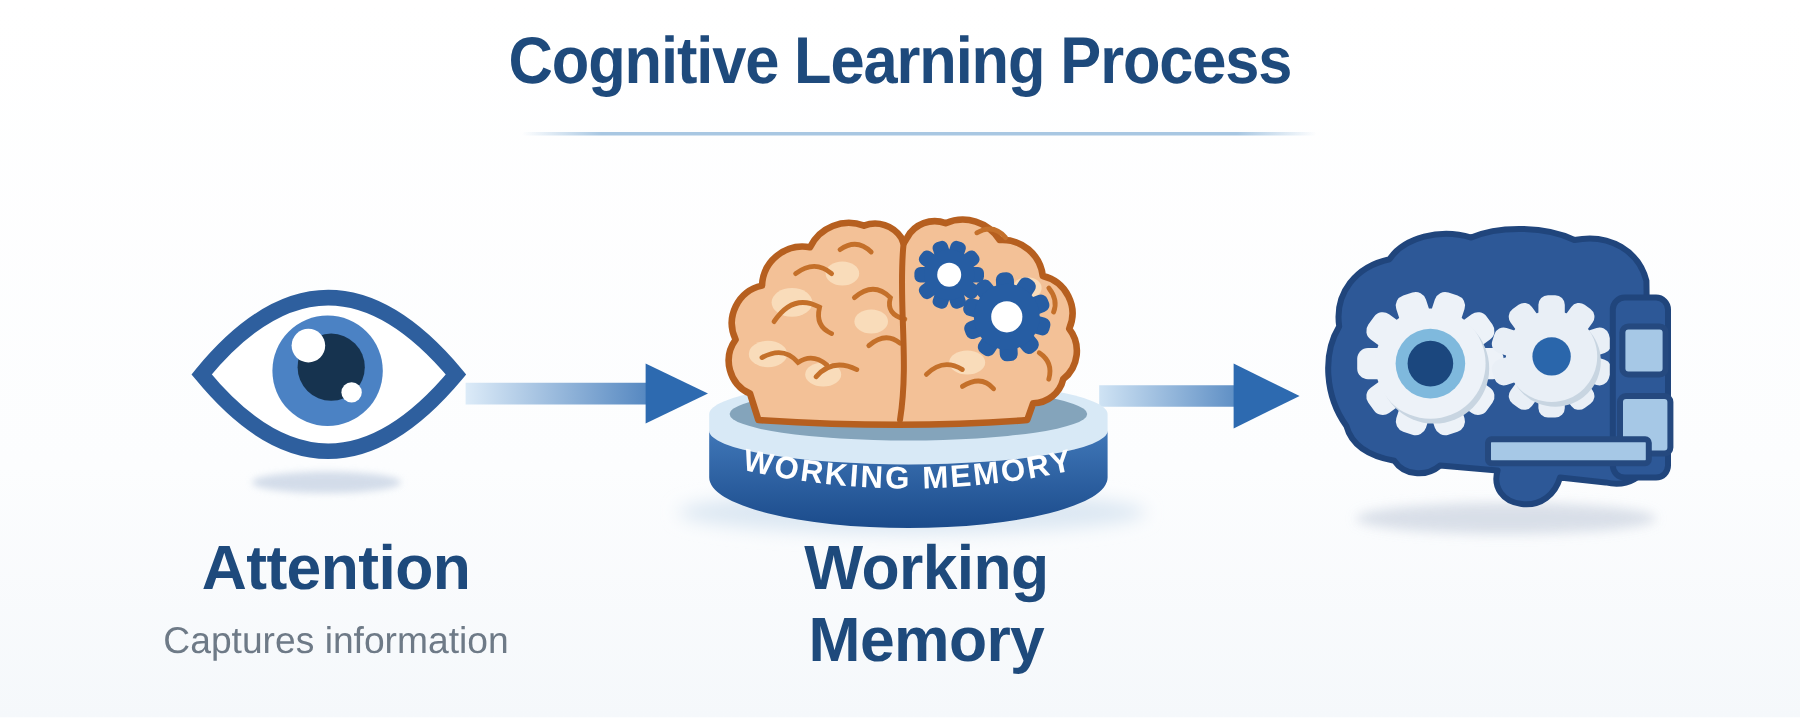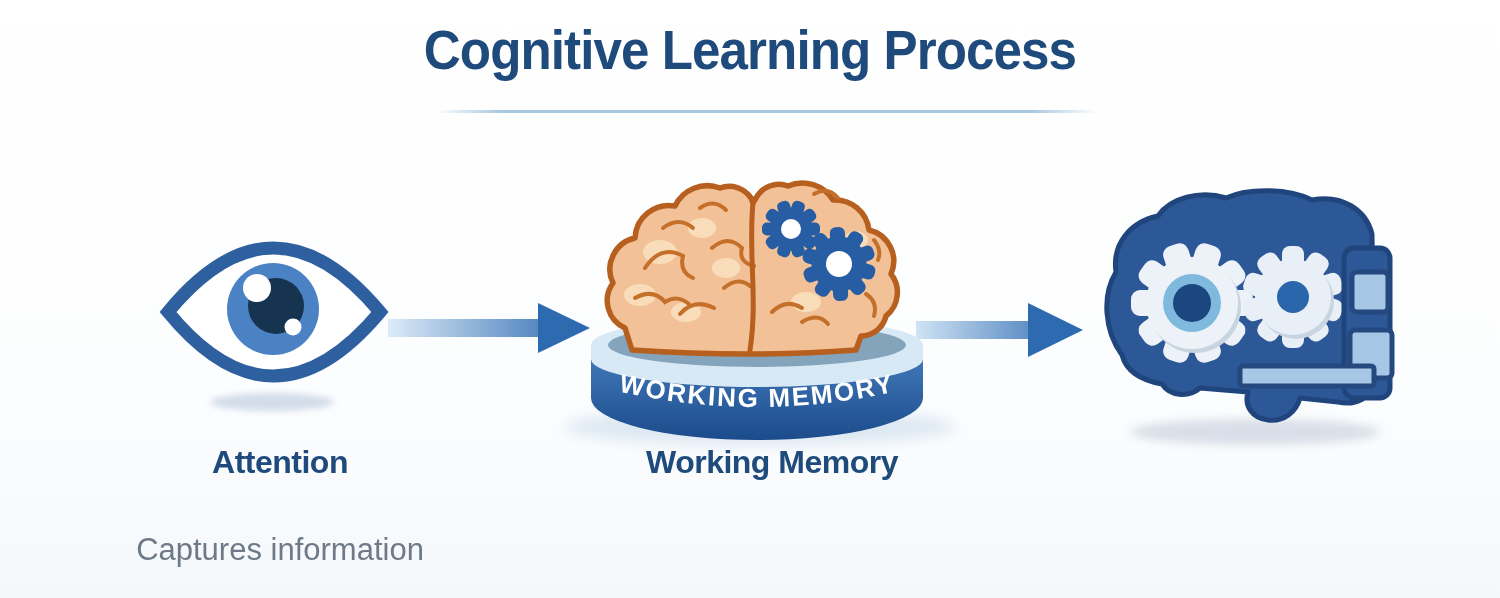--- a/index.html
+++ b/index.html
@@ -12,24 +12,24 @@
     position:absolute; left:0; top:18px; width:100%; text-align:center;
     font-size:55px; font-weight:700; color:#1e4a7c; letter-spacing:-1px;
     transform:scaleX(.93); transform-origin:50% 50%;
   }
   .title-underline {
     position:absolute; left:435px; top:110px; width:662px; height:3px; border-radius:2px;
     background:linear-gradient(90deg, rgba(168,199,226,0) 0%, #a8c7e2 10%, #a8c7e2 90%, rgba(168,199,226,0) 100%);
   }
   .stage-label {
     position:absolute; top:444px; text-align:center;
-    font-size:32px; font-weight:700; color:#1e4a7c; letter-spacing:-.5px;
+    font-size:52px; font-weight:700; color:#1e4a7c; letter-spacing:-.5px;
   }
   .stage-desc {
-    position:absolute; top:532px; text-align:center;
+    position:absolute; top:516px; text-align:center;
     font-size:31px; font-weight:400; color:#6e7a87;
   }
   .s1 { left:105px;  width:350px; }
   .s2 { left:592px;  width:360px; }
   .s3 { left:1053px; width:410px; }
   svg.art { position:absolute; left:0; top:0; }
   .band-text { font-family:"Liberation Sans", sans-serif; font-size:26px; font-weight:700; fill:#ffffff; letter-spacing:2px; }
 </style>
 </head>
 <body>

